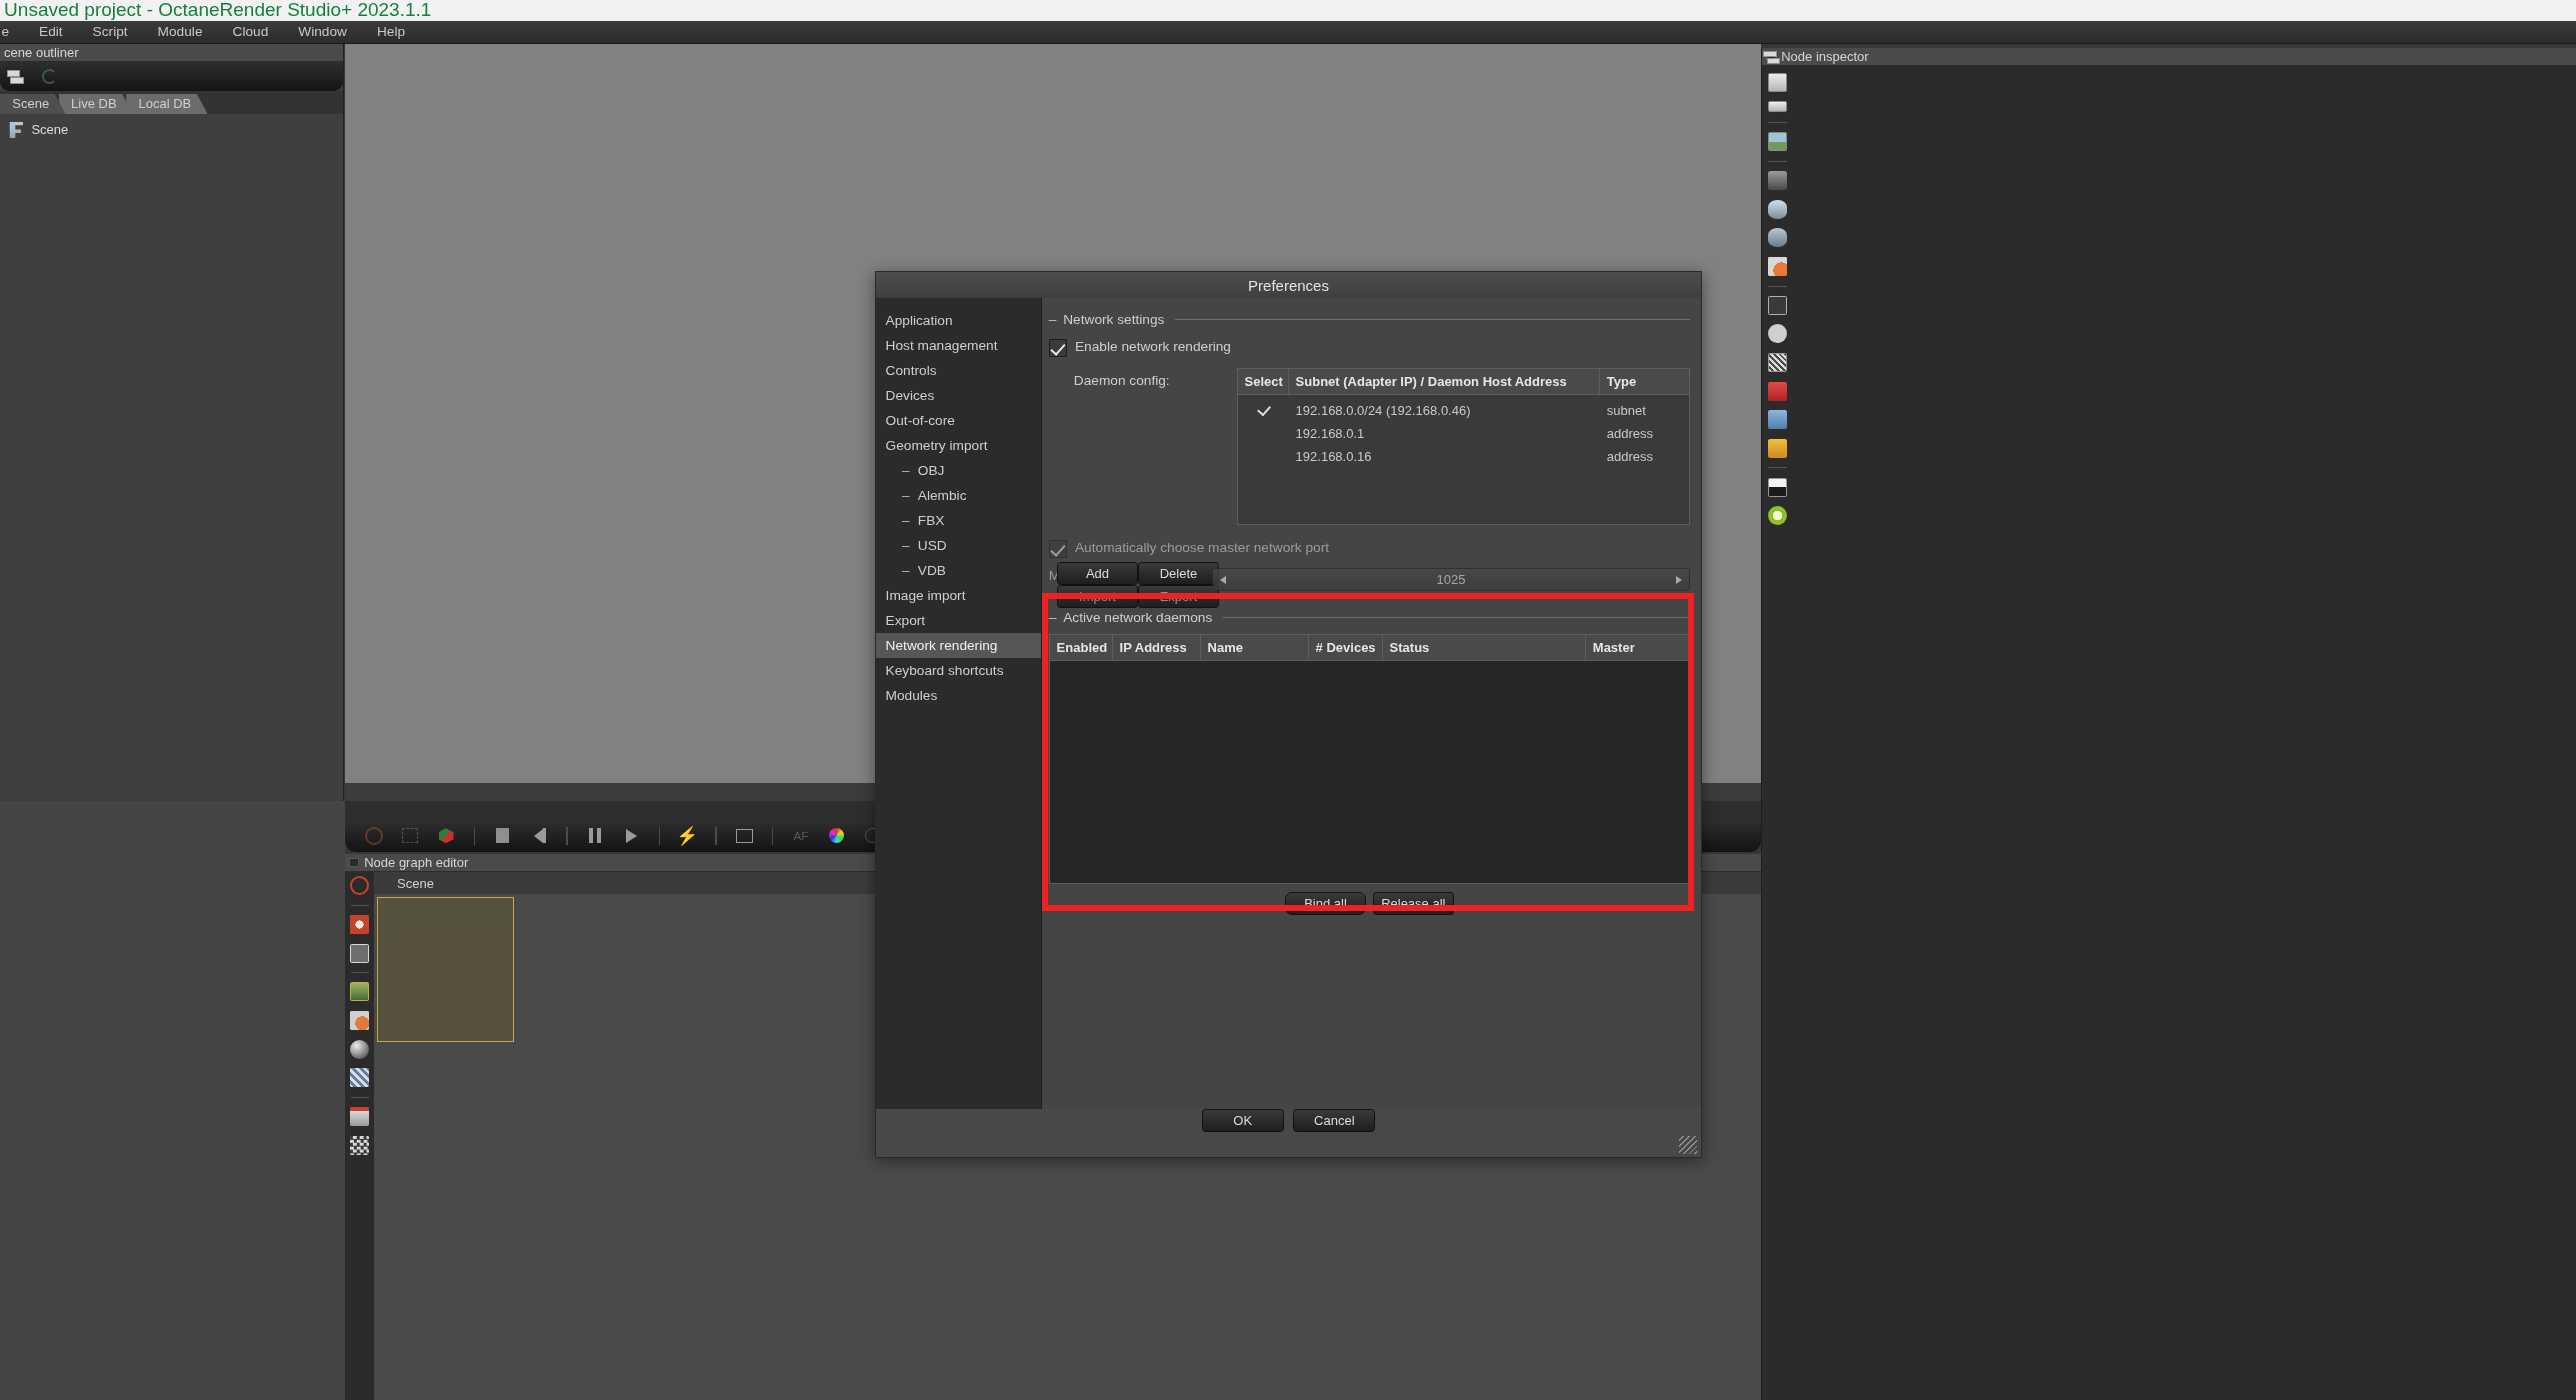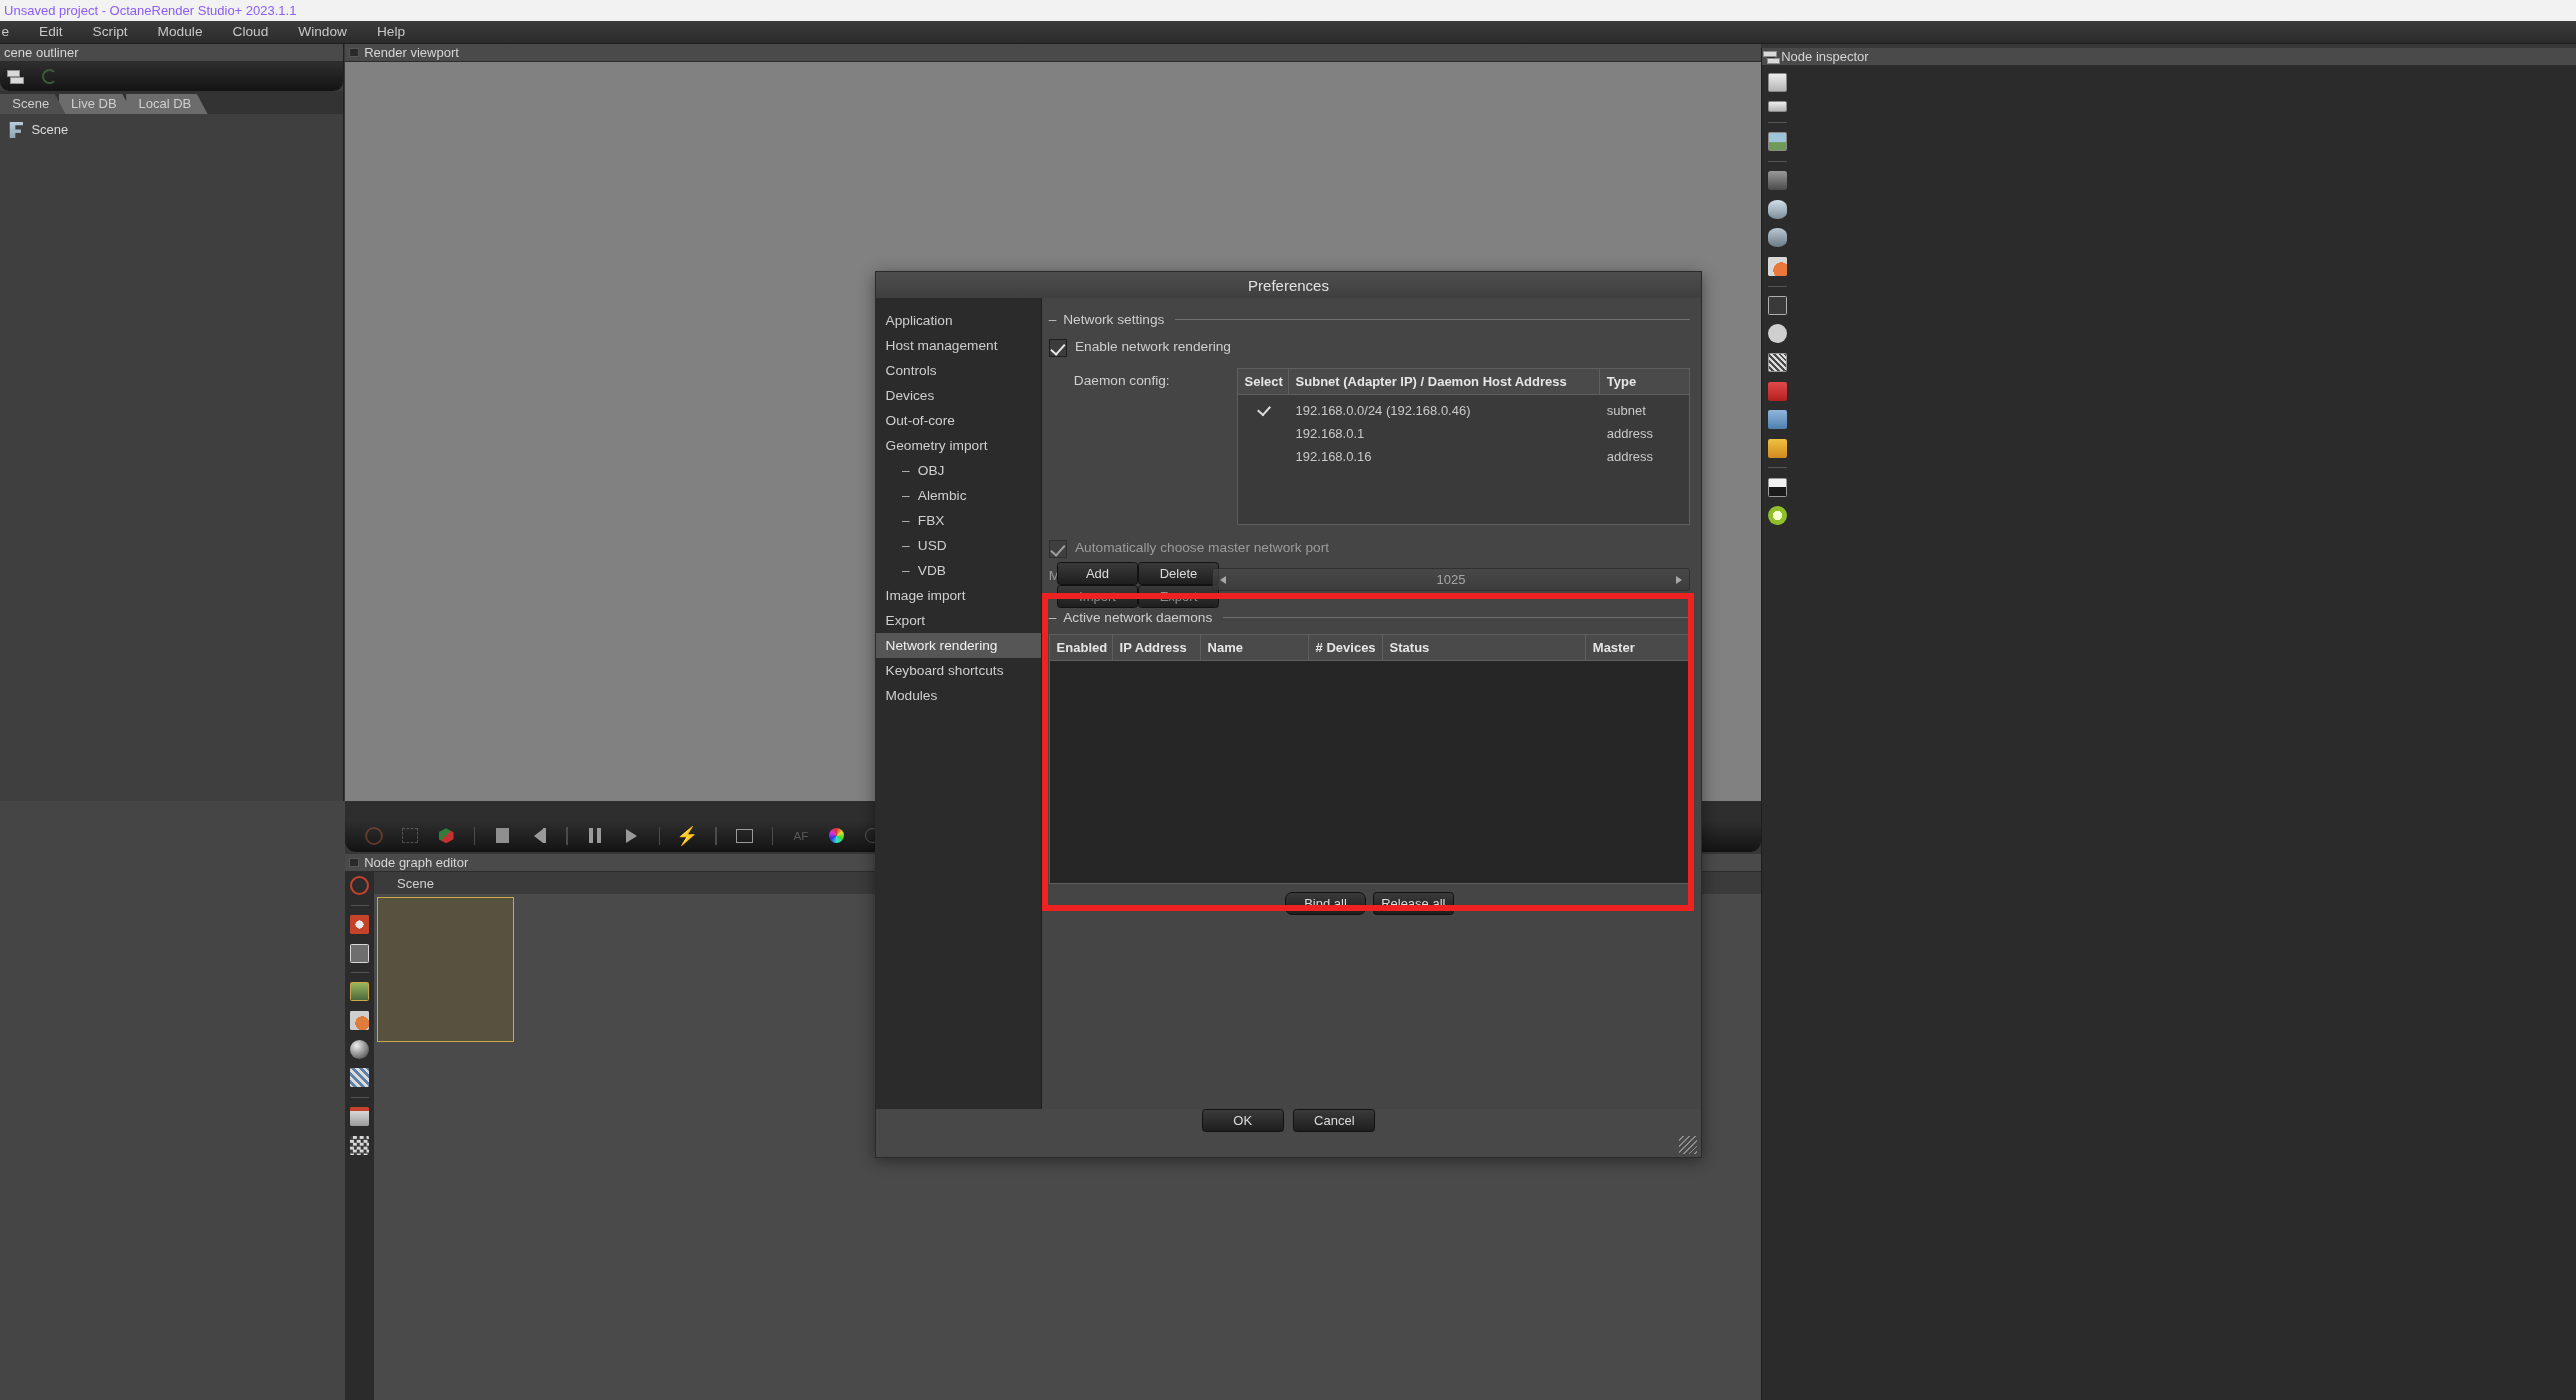--- a/index.html
+++ b/index.html
@@ -7,21 +7,21 @@
     width: 2576px; height: 1401px;
     background: #373737;
     font-family: "Liberation Sans", sans-serif;
     overflow: hidden;
   }
   #root { position: relative; width: 2576px; height: 1401px; }
 
   
   .titlebar {
     position: absolute; left: 0; top: 0; width: 2576px; height: 20.5px;
-    background: #f2f2f2; color: #8b5cf6; font-size: 13px;
+    background: #f2f2f2; color: #15803d; font-size: 19px;
     display: flex; align-items: center; padding-left: 4.1px;
     overflow: hidden; white-space: nowrap;
   }
 
   
   .menubar {
     position: absolute; left: 0; top: 20.5px; width: 2576px; height: 23px;
     background: linear-gradient(#3b3b3b, #2b2b2b);
     display: flex; align-items: center;
     border-bottom: 0.7px solid #1c1c1c;
@@ -290,24 +290,20 @@
     </div>
     <div class="tree">
       <div class="tree-row">
         <span class="icn-scene"></span>
         <span class="lbl">Scene</span>
       </div>
     </div>
   </div>
 
   <div id="viewport">
-    <div class="panel-head">
-      <span class="dot"></span>
-      <span>Render viewport</span>
-    </div>
     <div class="canvas"></div>
   </div>
   <div id="vp-gap"></div>
 
   <div id="vp-toolbar">
     <div class="tb-btn">
       <span class="g g-dim" style="width:18px;height:18px;border:2.1px solid #b05a3a;border-radius:50%;"></span>
     </div>
     <div class="tb-btn">
       <span class="g g-dim" style="width:16.4px;height:15px;border:1.4px dashed #8a8a8a;"></span>

